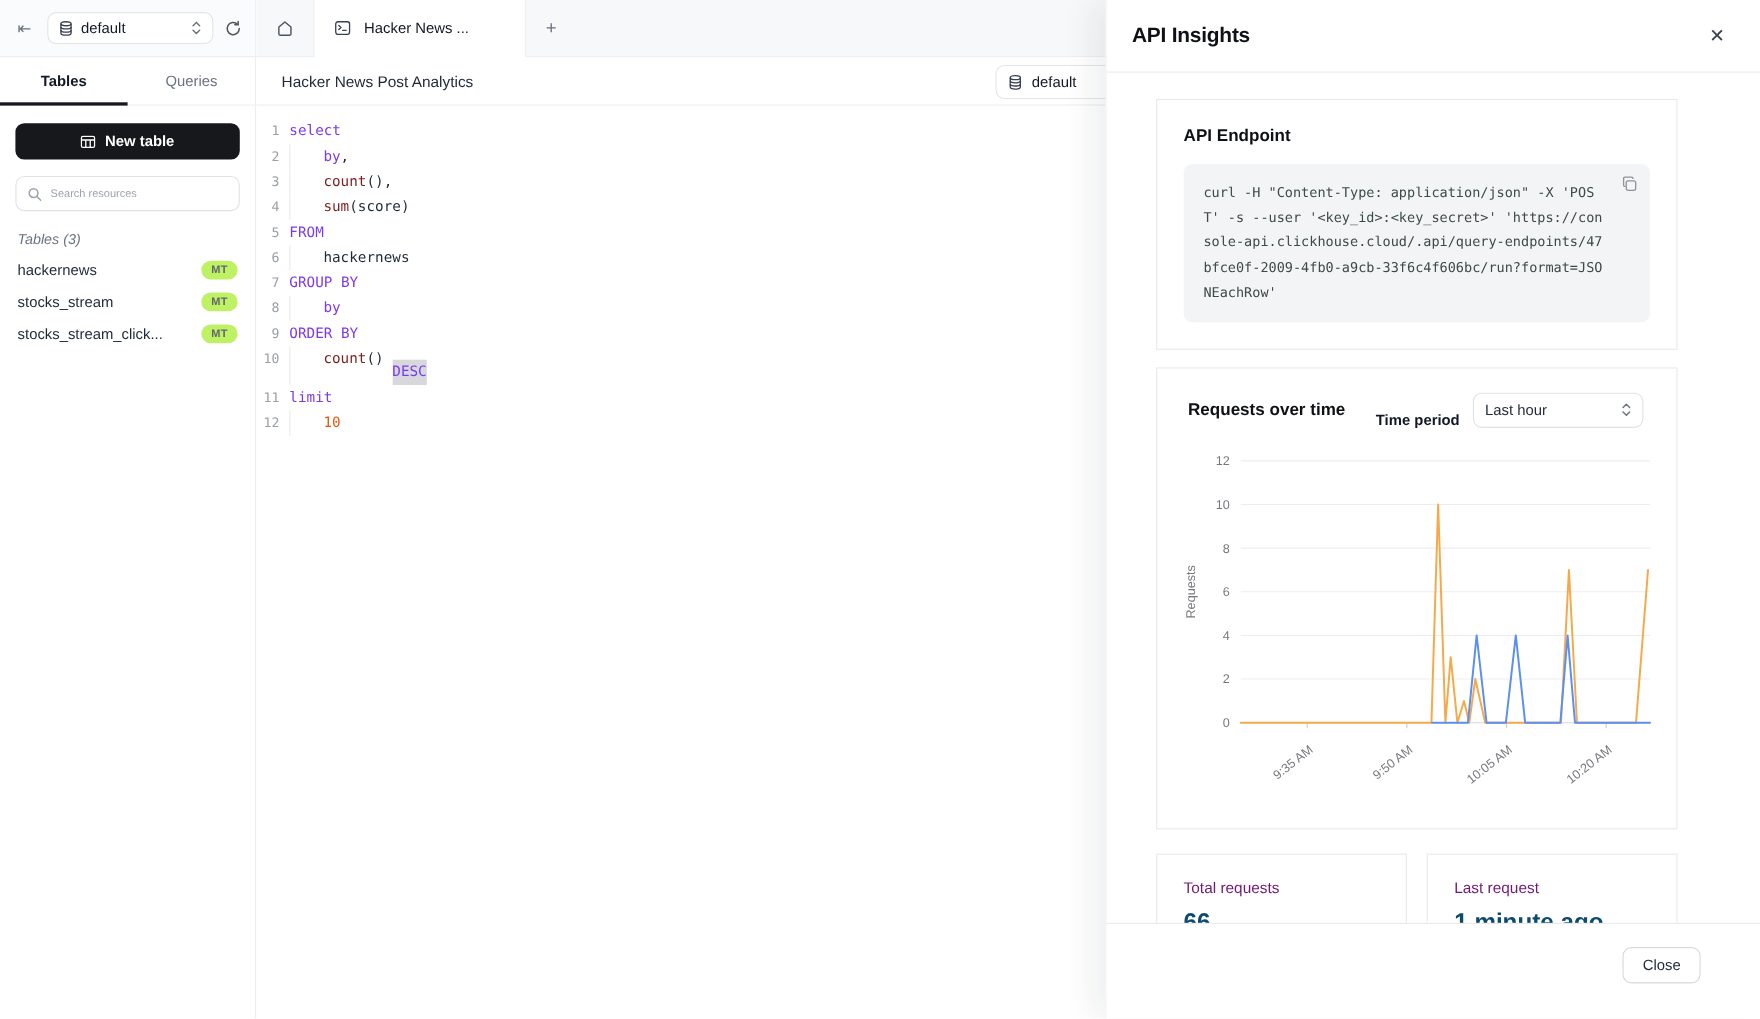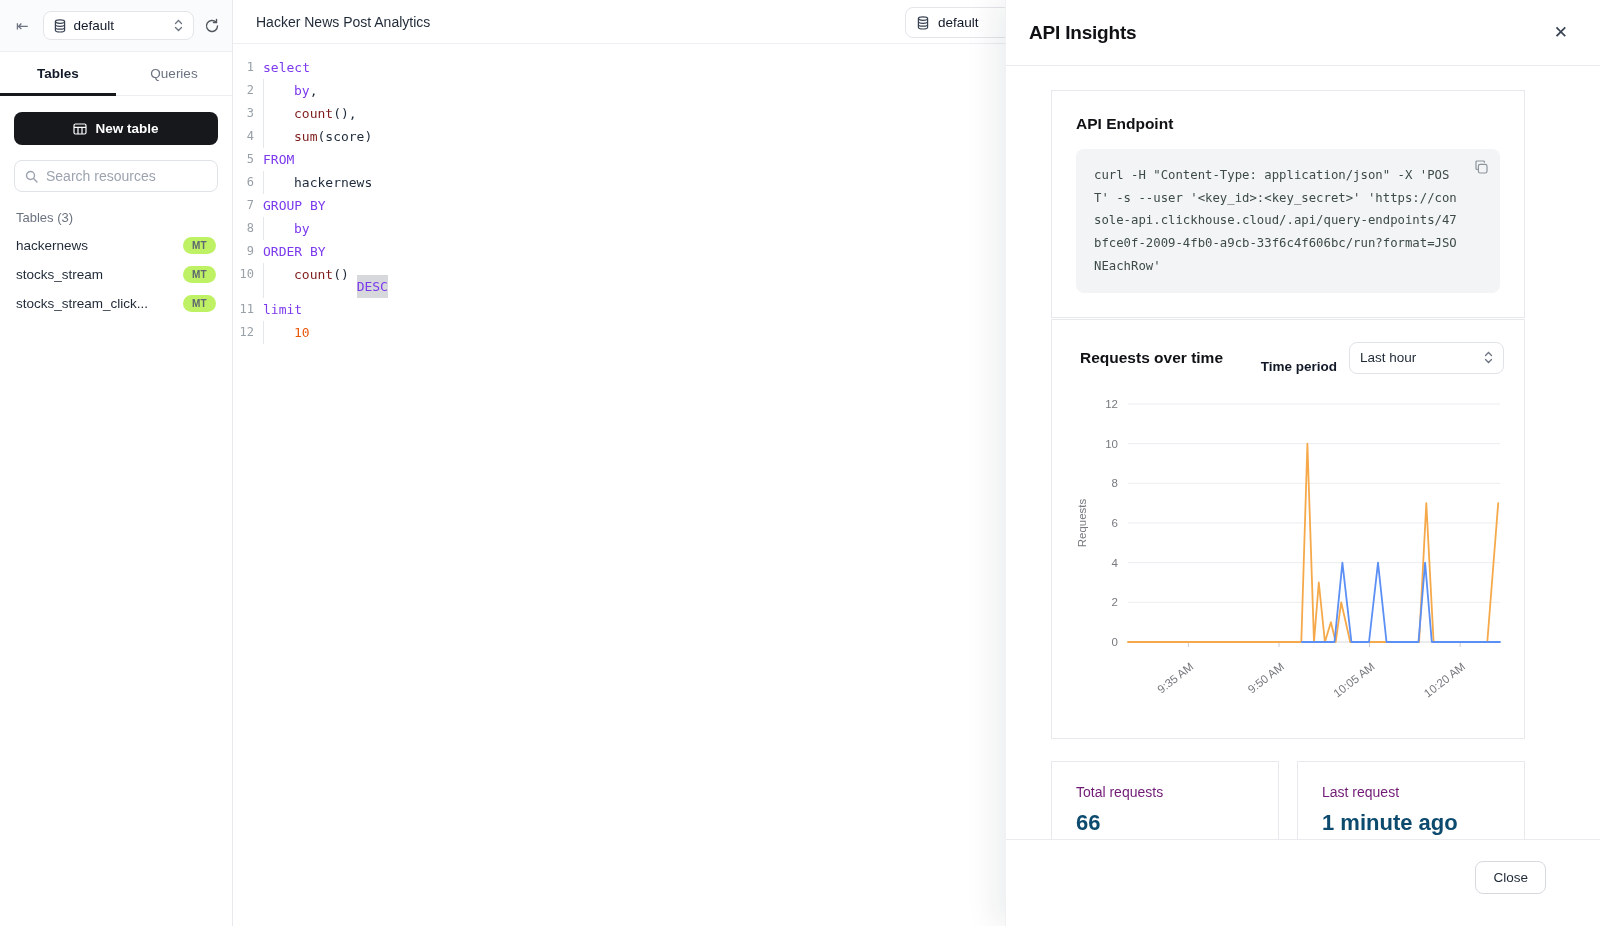--- a/index.html
+++ b/index.html
@@ -23,24 +23,24 @@
     font-size:13.5px; color:#6b7280; cursor:pointer; position:relative; }
   .side-tab.active { color:#111827; font-weight:600; }
   .side-tab.active::after { content:""; position:absolute; left:0; right:0; bottom:-1px;
     height:3px; background:#16181b; }
   .sidebar-body { padding:16px 14px; }
   .new-table-btn { width:100%; height:33px; background:#16181b; color:#fff; border:none;
     border-radius:8px; font-size:13.5px; font-weight:600; display:flex; align-items:center;
     justify-content:center; gap:8px; cursor:pointer; font-family:inherit; }
   .search-box { margin-top:15px; height:32px; border:1px solid #dfe2e6; border-radius:8px;
     display:flex; align-items:center; padding:0 10px; gap:8px; background:#fff; }
-  .search-box input { border:none; outline:none; font-size:14px; color:#374151; width:100%;
+  .search-box input { border:none; outline:none; font-size:10px; color:#374151; width:100%;
     font-family:inherit; background:transparent; }
   .search-box input::placeholder { color:#9ca3af; }
-  .section-label { margin:18px 2px 6px; font-size:13px; color:#6b7280; }
+  .section-label { margin:18px 2px 6px; font-size:13px; color:#6b7280;font-style:italic; }
   .table-row { display:flex; align-items:center; justify-content:space-between;
     padding:6px 2px; cursor:pointer; }
   .table-name { font-size:13.5px; color:#1f2937; white-space:nowrap; overflow:hidden; }
   .mt-badge { background:#bef264; color:#5f6670; font-size:10px; font-weight:600;
     border-radius:999px; padding:3px 9px; letter-spacing:.3px; }
 
   
   .main { position:absolute; left:233px; top:0; right:0; height:926px; background:#fff; }
   .tabbar { height:52px; background:#f7f8f9; display:flex; border-bottom:1px solid #eceef1; }
   .tab-home { width:53px; display:flex; align-items:center; justify-content:center;
@@ -80,21 +80,21 @@
     padding:24px 75px 0 45px; overflow:hidden; }
   .card { border:1px solid #e7e9ec; border-radius:0; background:#fff; }
   .endpoint-card { padding:24px; }
   .card-title { font-size:15.5px; font-weight:700; color:#0f1115; }
   .code-wrap { position:relative; margin-top:16px; background:#f3f4f6; border-radius:8px;
     padding:15px 36px 15px 18px; }
   .code-wrap pre { font-family:"DejaVu Sans Mono", monospace; font-size:12.3px;
     line-height:1.85; color:#3d4b47; white-space:pre-wrap; word-break:break-all; }
   .copy-btn { position:absolute; top:11px; right:11px; color:#8d949c; cursor:pointer; }
 
-  .chart-card { margin-top:1px; padding:22px 10px 16px 20px; }
+  .chart-card { margin-top:16px; padding:22px 20px 16px 20px; }
   .chart-head { display:flex; align-items:center; justify-content:space-between; padding:0 10px 0 8px; }
   .period-group { display:flex; align-items:flex-end; gap:12px; }
   .period-label { font-size:13.5px; color:#111827; font-weight:600; }
   .period-select { width:155px; height:32px; border:1px solid #dfe2e6; border-radius:8px;
     display:flex; align-items:center; justify-content:space-between; padding:0 10px;
     font-size:13.5px; color:#1f2937; cursor:pointer; background:#fff; }
   #requests-chart { margin-top:8px; display:block; }
   .ytick, .xtick { font-family:"Liberation Sans", sans-serif; font-size:11.5px; fill:#76797e; }
   .axis-label { font-family:"Liberation Sans", sans-serif; font-size:11.5px; fill:#76797e; }
 
@@ -178,20 +178,40 @@
           </div>
           <div class="table-row">
             <span class="table-name">stocks_stream_click...</span>
             <span class="mt-badge">MT</span>
           </div>
         </div>
     </div>
   </div>
 
   <div class="main">
+    <div class="tabbar">
+      <div class="tab-home">
+        <span class="icon-svg">
+          <svg width="16" height="16" viewBox="0 0 16 16" fill="none" stroke="#4b5563" stroke-width="1.3" stroke-linejoin="round">
+            <path d="M2.5 6.5 8 2l5.5 4.5V13a1 1 0 0 1-1 1h-9a1 1 0 0 1-1-1z"></path>
+          </svg>
+        </span>
+      </div>
+      <div class="tab-active">
+        <span class="icon-svg">
+          <svg width="15" height="15" viewBox="0 0 15 15" fill="none" stroke="#374151" stroke-width="1.2">
+            <rect x="1.2" y="1.8" width="12.6" height="11.4" rx="2"></rect>
+            <path d="M4 5.2 6 7 4 8.8" stroke-linecap="round" stroke-linejoin="round"></path>
+            <path d="M7.5 9.6h3.2" stroke-linecap="round"></path>
+          </svg>
+        </span>
+        <span>Hacker News ...</span>
+      </div>
+      <div class="tab-plus">+</div>
+    </div>
 
     <div class="query-header">
       <span class="query-title">Hacker News Post Analytics</span>
       <div class="header-db-selector">
         <span class="icon-svg">
           <svg width="12" height="14" viewBox="0 0 12 14" fill="none" stroke="#374151" stroke-width="1.2">
             <ellipse cx="6" cy="2.6" rx="4.6" ry="1.8"></ellipse>
             <path d="M1.4 2.6v8.6c0 1 2 1.8 4.6 1.8s4.6-.8 4.6-1.8V2.6"></path>
             <path d="M1.4 5.5c0 1 2 1.8 4.6 1.8s4.6-.8 4.6-1.8M1.4 8.4c0 1 2 1.8 4.6 1.8s4.6-.8 4.6-1.8"></path>
           </svg>

